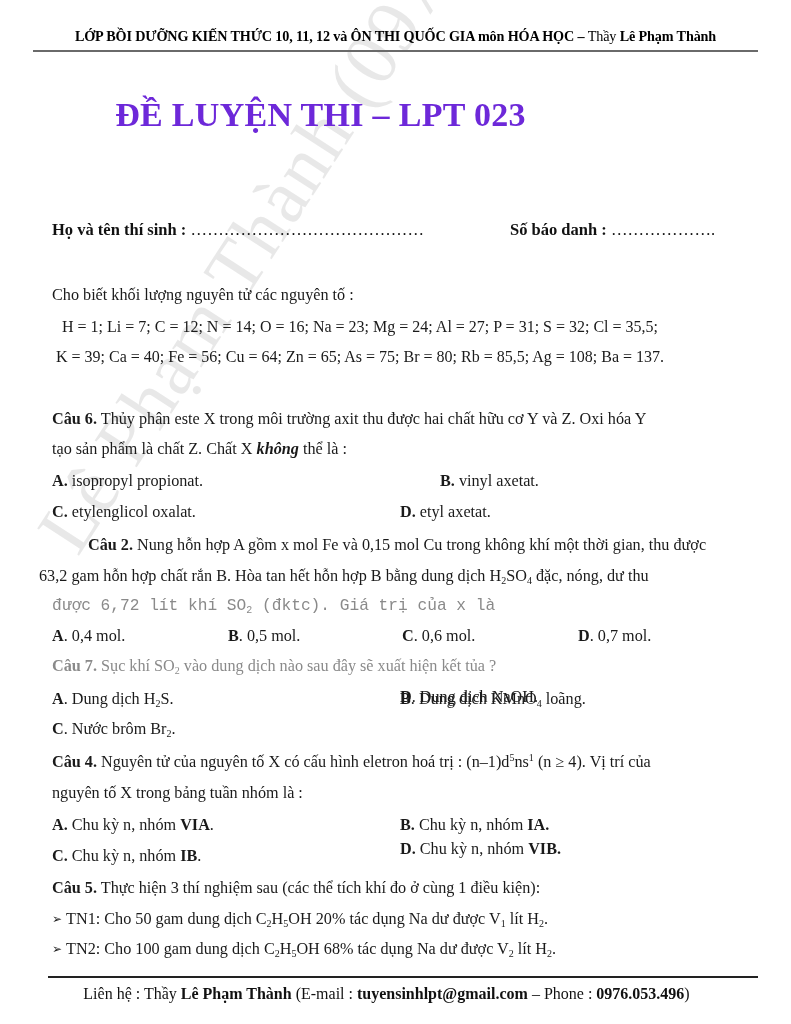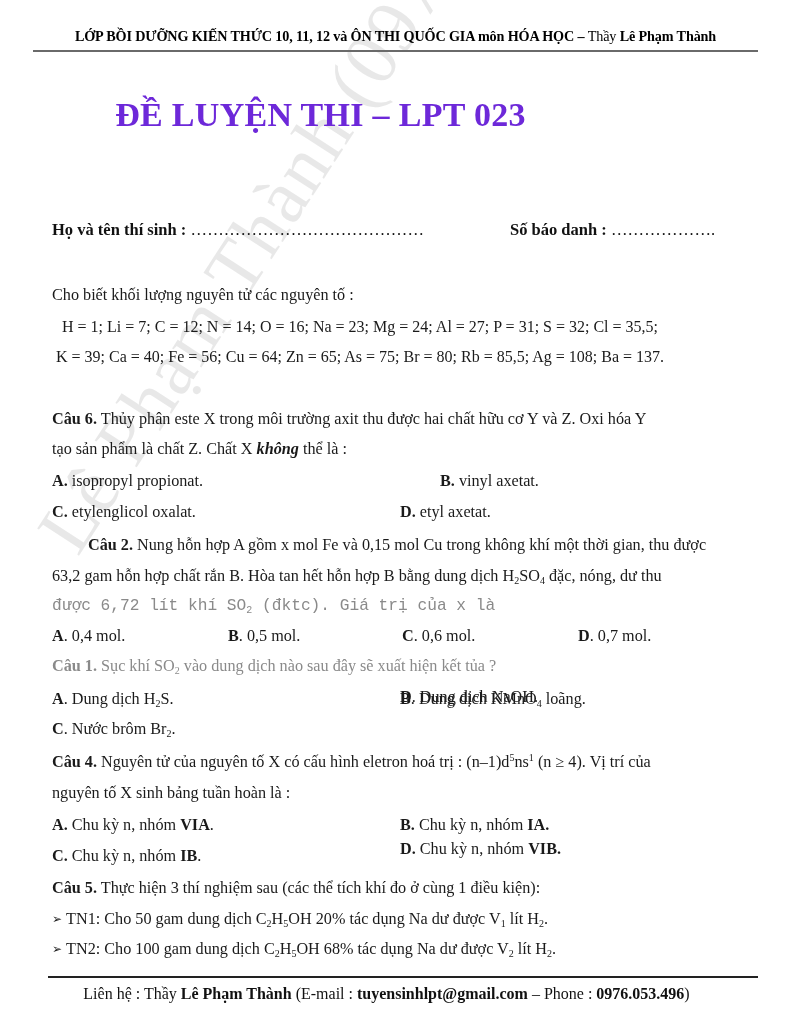--- a/index.html
+++ b/index.html
@@ -152,43 +152,43 @@
     <span>tạo sản phẩm là chất Z. Chất X </span><b><i>không</i></b><span> thể là :</span>
   </div>
   <div class="opt" style="left:52px; top:472px;"><b>A.</b><span> isopropyl propionat.</span></div>
   <div class="opt" style="left:400px; top:472px;margin-left:40px;"><b>B.</b><span> vinyl axetat.</span></div>
   <div class="opt" style="left:52px; top:503px;"><b>C.</b><span> etylenglicol oxalat.</span></div>
   <div class="opt" style="left:400px; top:503px;"><b>D.</b><span> etyl axetat.</span></div>
 
   <div class="line" style="left:52px; top:536px;margin-left:36px;">
     <b>Câu 2.</b><span> Nung hỗn hợp A gồm x mol Fe và 0,15 mol Cu trong không khí một thời gian, thu được</span>
   </div>
-  <div class="line" style="left:52px; top:567px;text-align:right;">
+  <div class="line" style="left:39px; top:567px;text-align:right;">
     <span>63,2 gam hỗn hợp chất rắn B. Hòa tan hết hỗn hợp B bằng dung dịch H</span><sub>2</sub><span>SO</span><sub>4</sub><span> đặc, nóng, dư thu</span>
   </div>
   <div class="line faded" style="left:52px; top:597px;font-family:Liberation Mono, monospace;">
     <span>được 6,72 lít khí SO</span><sub>2</sub><span> (đktc). Giá trị của x là</span>
   </div>
   <div class="opt faded2" style="left:52px; top:627px;"><b>A</b><span>. 0,4 mol.</span></div>
   <div class="opt faded2" style="left:228px; top:627px;"><b>B</b><span>. 0,5 mol.</span></div>
   <div class="opt faded2" style="left:402px; top:627px;"><b>C</b><span>. 0,6 mol.</span></div>
   <div class="opt faded2" style="left:578px; top:627px;"><b>D</b><span>. 0,7 mol.</span></div>
 
   <div class="line faded" style="left:52px; top:657px;">
-    <b>Câu 1.</b><span> Sục khí SO</span><sub>2</sub><span> vào dung dịch nào sau đây sẽ xuất hiện kết tủa ?</span>
+    <b>Câu 7.</b><span> Sục khí SO</span><sub>2</sub><span> vào dung dịch nào sau đây sẽ xuất hiện kết tủa ?</span>
   </div>
   <div class="opt" style="left:52px; top:690px;"><b>A</b><span>. Dung dịch H</span><sub>2</sub><span>S.</span></div>
   <div class="opt" style="left:400px; top:690px;"><b>B</b><span>. Dung dịch KMnO</span><sub>4</sub><span> loãng.</span></div>
   <div class="opt" style="left:52px; top:720px;"><b>C</b><span>. Nước brôm Br</span><sub>2</sub><span>.</span></div>
   <div class="opt" style="left:400px; top:688px;"><b>D</b><span>. Dung dịch NaOH.</span></div>
 
   <div class="line" style="left:52px; top:753px;">
     <b>Câu 4.</b><span> Nguyên tử của nguyên tố X có cấu hình eletron hoá trị : (n–1)d</span><sup>5</sup><span>ns</span><sup>1</sup><span> (n ≥ 4). Vị trí của</span>
   </div>
-  <div class="line" style="left:52px; top:784px;">nguyên tố X sinh bảng tuần hoàn là :</div>
+  <div class="line" style="left:52px; top:784px;">nguyên tố X trong bảng tuần nhóm là :</div>
   <div class="opt" style="left:52px; top:816px;"><b>A.</b><span> Chu kỳ n, nhóm </span><b>VIA</b><span>.</span></div>
   <div class="opt" style="left:400px; top:816px;"><b>B.</b><span> Chu kỳ n, nhóm </span><b>IA.</b></div>
   <div class="opt" style="left:52px; top:847px;"><b>C.</b><span> Chu kỳ n, nhóm </span><b>IB</b><span>.</span></div>
   <div class="opt" style="left:400px; top:840px;"><b>D.</b><span> Chu kỳ n, nhóm </span><b>VIB.</b></div>
 
   <div class="line" style="left:52px; top:879px;">
     <b>Câu 5.</b><span> Thực hiện 3 thí nghiệm sau (các thể tích khí đo ở cùng 1 điều kiện):</span>
   </div>
   <div class="line" style="left:52px; top:910px;">
     <span class="bullet">➢</span><span>TN1: Cho 50 gam dung dịch C</span><sub>2</sub><span>H</span><sub>5</sub><span>OH 20% tác dụng Na dư được V</span><sub>1</sub><span> lít H</span><sub>2</sub><span>.</span>

